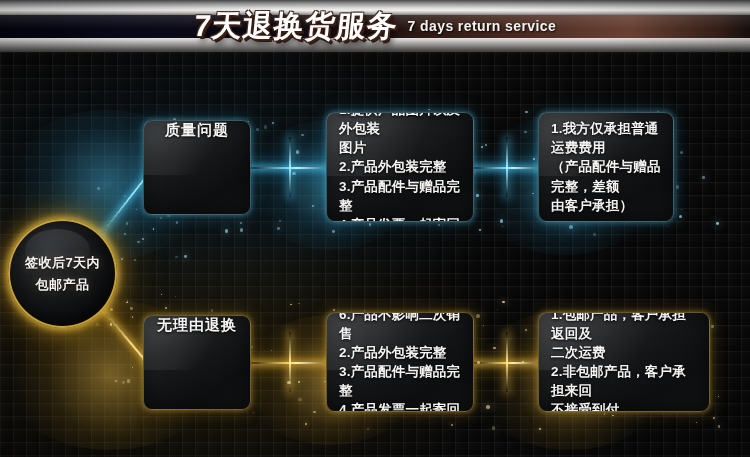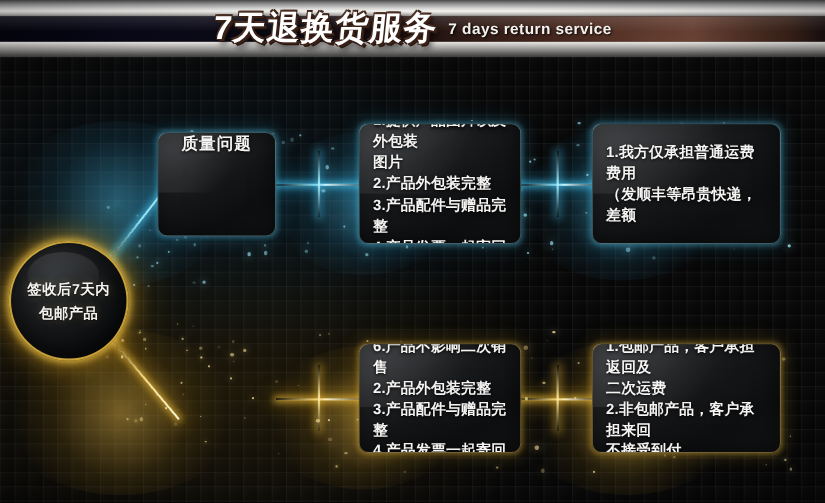--- a/index.html
+++ b/index.html
@@ -334,28 +334,35 @@
     <div class="gloss"></div>
     <div class="inner-text">
       <div class="node-line">1.提供产品图片以及外包装</div>
       <div class="node-line">   图片</div>
       <div class="node-line">2.产品外包装完整</div>
       <div class="node-line">3.产品配件与赠品完整</div>
       <div class="node-line">4.产品发票一起寄回</div>
     </div>
   </div>
 
-  <div class="node blue list" style="left:538px;top:112px;width:172px;height:110px;">
+  <div class="node blue list" style="left:538px;top:112px;width:136px;height:110px;">
     <div class="gloss"></div>
     <div class="inner-text">
       <div class="node-line">1.我方仅承担普通运费费用</div>
-      <div class="node-line">（发顺丰等昂贵快递，差额</div>
-    </div>
-  </div>
-
+      <div class="node-line">（产品配件与赠品完整，差额</div>
+      <div class="node-line">由客户承担）</div>
+    </div>
+  </div>
+
+  <div class="node gold label" style="left:143px;top:315px;width:108px;height:95px;">
+    <div class="gloss"></div>
+    <div class="inner-text">
+      <div class="node-label">无理由退换</div>
+    </div>
+  </div>
 
   <div class="node gold list" style="left:326px;top:312px;width:148px;height:100px;">
     <div class="gloss"></div>
     <div class="inner-text">
       <div class="node-line">6.产品不影响二次销售</div>
       <div class="node-line">2.产品外包装完整</div>
       <div class="node-line">3.产品配件与赠品完整</div>
       <div class="node-line">4.产品发票一起寄回</div>
     </div>
   </div>

